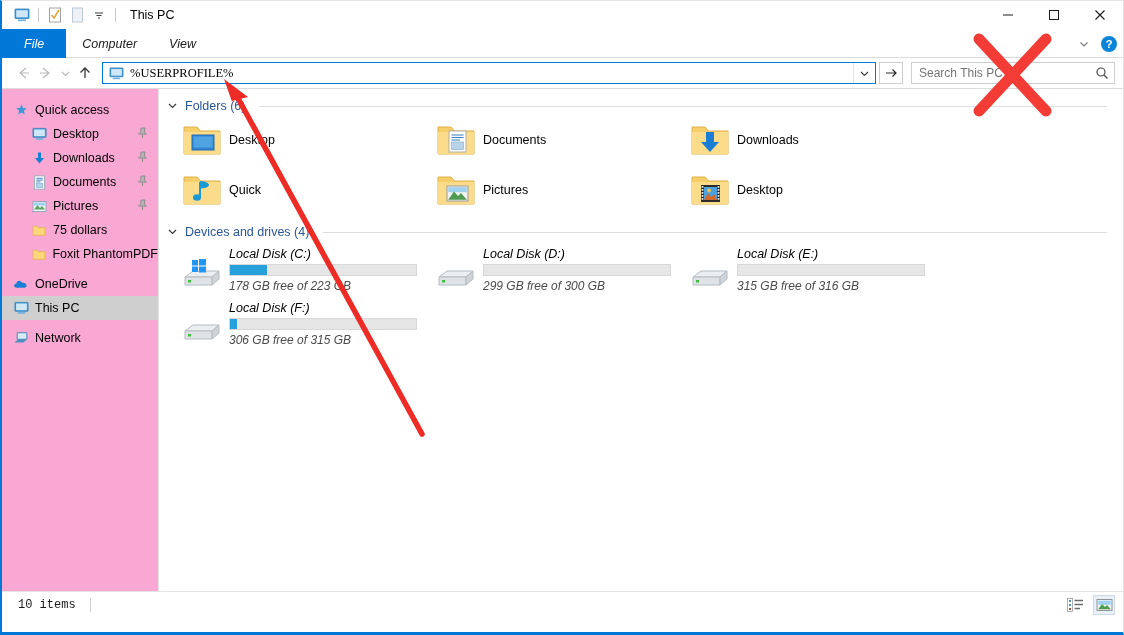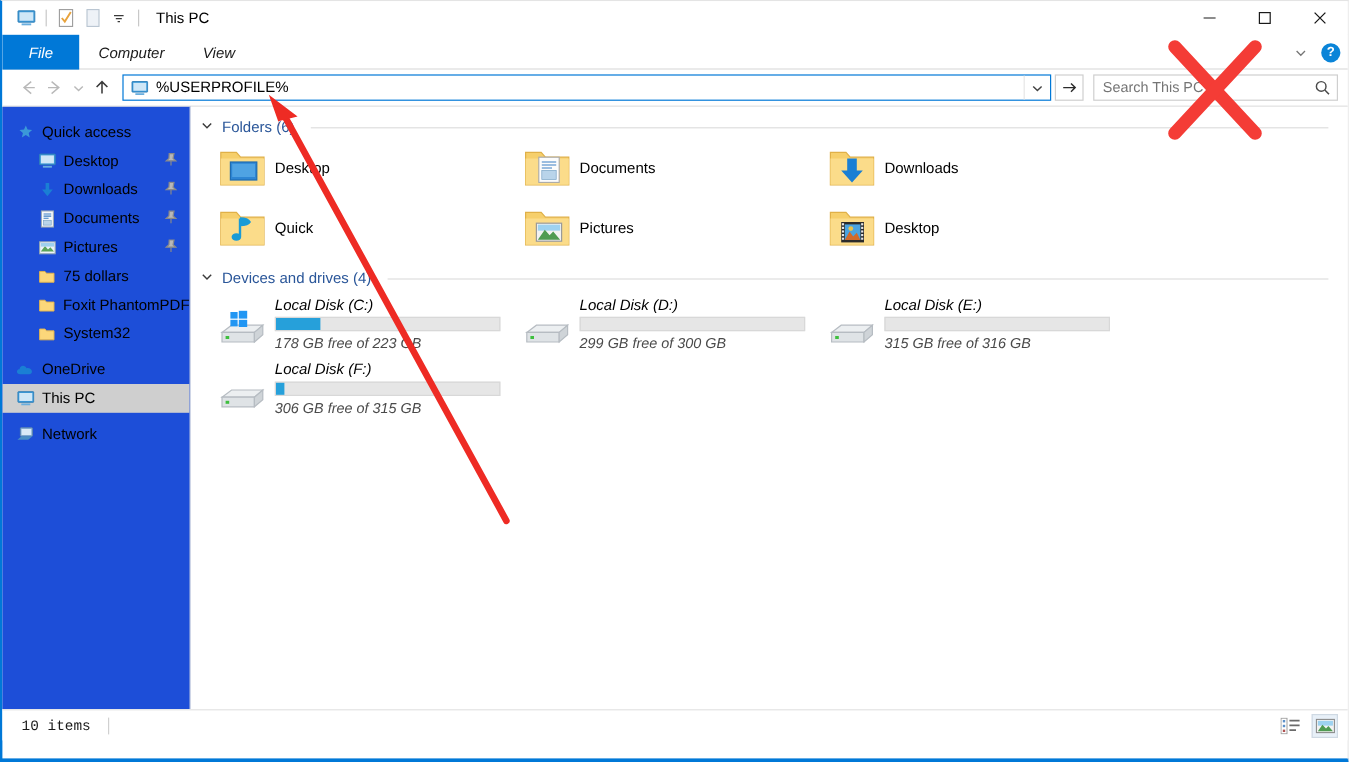--- a/index.html
+++ b/index.html
@@ -68,21 +68,21 @@
   }
   .nav-btn.up { color: #4d4d4d; font-size: 14px; }
   .nav-btn.dd { font-size: 9px; color: #b9b9b9; width: 18px; }
   .addr-box {
     flex: 1; height: 22px; margin-left: 6px; display: flex; align-items: center;
     border: 1px solid #0078d7; background: #fff; position: relative;
   }
   .addr-icon { width: 20px; display: flex; align-items: center; justify-content: center; margin-left: 3px; }
   .addr-text {
     flex: 1; font-size: 12.5px; color: #000; padding-left: 4px; outline: none;
-    border: none; background: transparent; font-family: Liberation Sans, sans-serif;
+    border: none; background: transparent; font-family: Liberation Serif, serif;
   }
   .addr-chev {
     width: 22px; height: 20px; display: flex; align-items: center; justify-content: center;
     font-size: 9px; color: #555; border-left: 1px solid #e6e6e6;
   }
   .go-btn {
     width: 24px; height: 22px; margin-left: 3px;
     display: flex; align-items: center; justify-content: center;
     border: 1px solid #cfcfcf; background: #fff; font-size: 12px; color: #333;
   }
@@ -92,21 +92,21 @@
   }
   .search-inp {
     flex: 1; border: none; outline: none; font-size: 12px; color: #8a8a8a;
     padding-left: 7px; background: transparent; font-family: "Liberation Sans", sans-serif;
   }
   .search-ico { width: 24px; display: flex; align-items: center; justify-content: center; }
 
   
   #body { display: flex; height: 502px; }
   #sidebar {
-    width: 157px; background: #1d4ed8; border-right: 1px solid #e3e3e3;
+    width: 157px; background: #f9a8d4; border-right: 1px solid #e3e3e3;
     padding-top: 9px; overflow: hidden;
   }
   .nav-item {
     height: 24px; display: flex; align-items: center; font-size: 12.5px;
     color: #000; padding-left: 8px; position: relative;
   }
   .nav-item .ni-ico { width: 22px; display: flex; align-items: center; justify-content: center; }
   .nav-item .ni-label { margin-left: 3px; white-space: nowrap; }
   .nav-item .pin { position: absolute; right: 10px; font-size: 11px; color: #8a8a8a; }
   .nav-item.indent { padding-left: 26px; }
@@ -362,28 +362,20 @@
 
       <div class="nav-item indent">
         <span class="ni-ico">
           <svg width="14" height="13" viewBox="0 0 14 13">
             <path d="M1 2.2 H5.5 L6.7 3.7 H13 V11.2 H1 Z" fill="#fcd77a" stroke="#e3b44c" stroke-width="0.8"></path>
           </svg>
         </span>
         <span class="ni-label">Foxit PhantomPDF</span>
       </div>
 
-      <div class="nav-item indent">
-        <span class="ni-ico">
-          <svg width="14" height="13" viewBox="0 0 14 13">
-            <path d="M1 2.2 H5.5 L6.7 3.7 H13 V11.2 H1 Z" fill="#fcd77a" stroke="#e3b44c" stroke-width="0.8"></path>
-          </svg>
-        </span>
-        <span class="ni-label">System32</span>
-      </div>
 
       <div class="nav-gap"></div>
 
       <div class="nav-item root">
         <span class="ni-ico">
           <svg width="16" height="12" viewBox="0 0 16 12">
             <path d="M4 9.8 C1.8 9.8 0.8 8.4 1.2 7.1 C1.5 6.1 2.5 5.6 3.3 5.7 C3.4 3.8 5 2.6 6.8 2.9 C8 3.1 8.8 3.9 9.2 4.8 C11.3 4.2 13.4 5.5 13.6 7.3 C13.8 8.8 12.6 9.8 11.2 9.8 Z" fill="#1a7fd4"></path>
           </svg>
         </span>
         <span class="ni-label">OneDrive</span>

